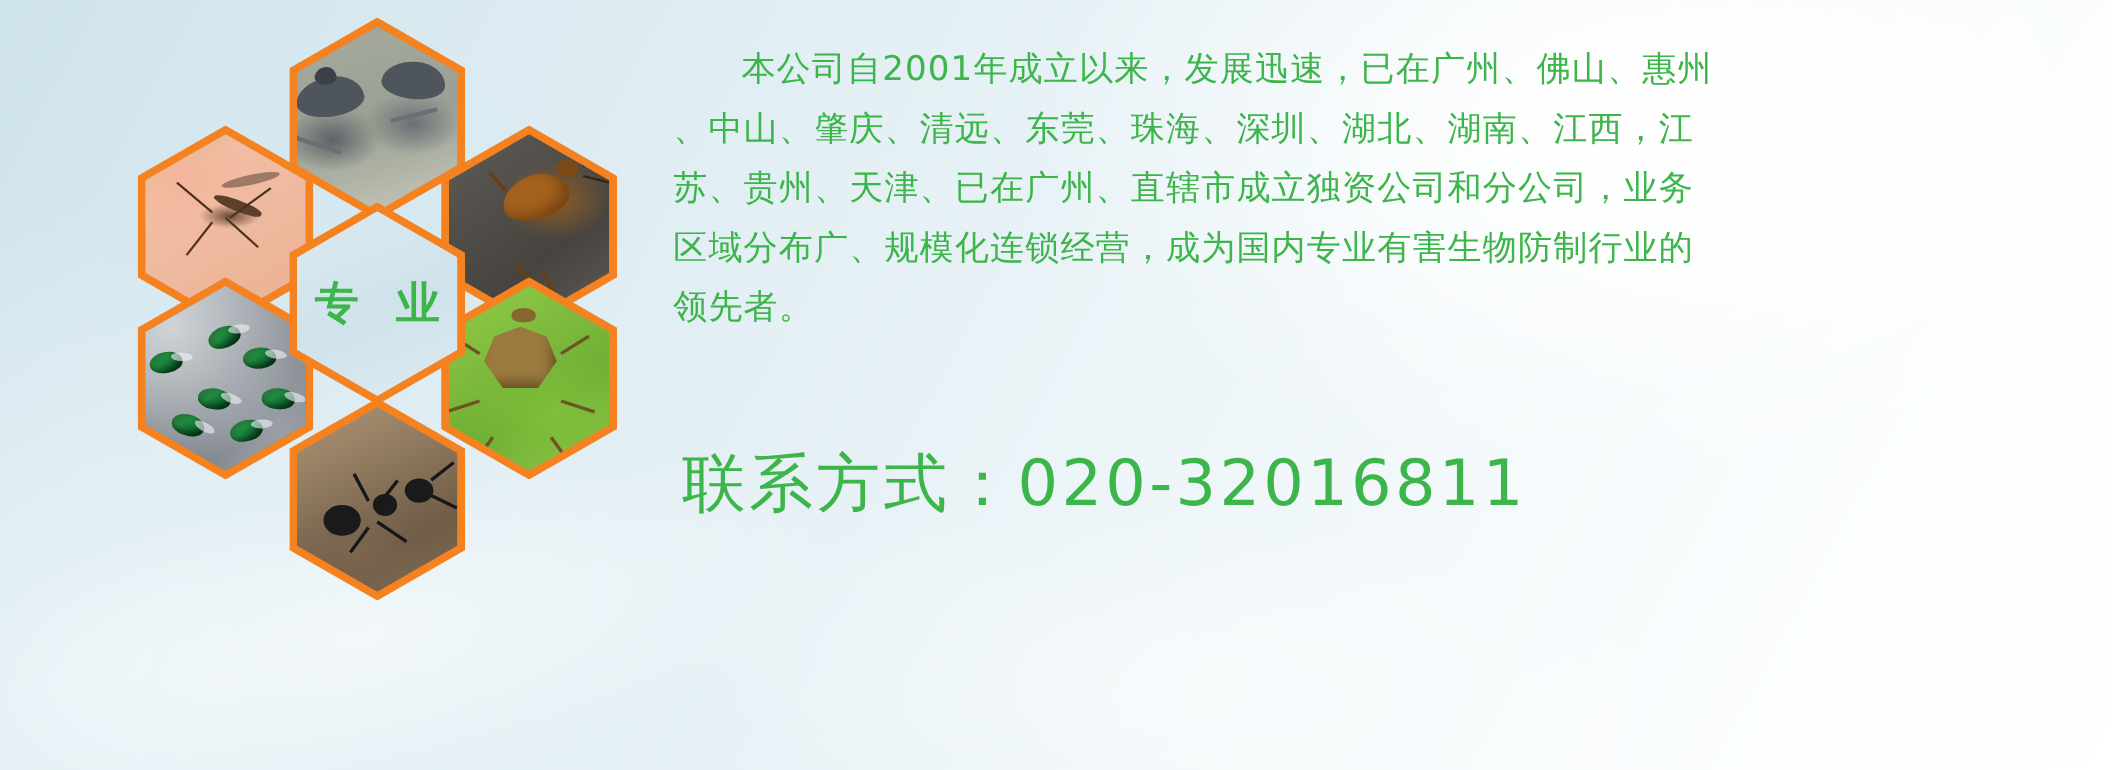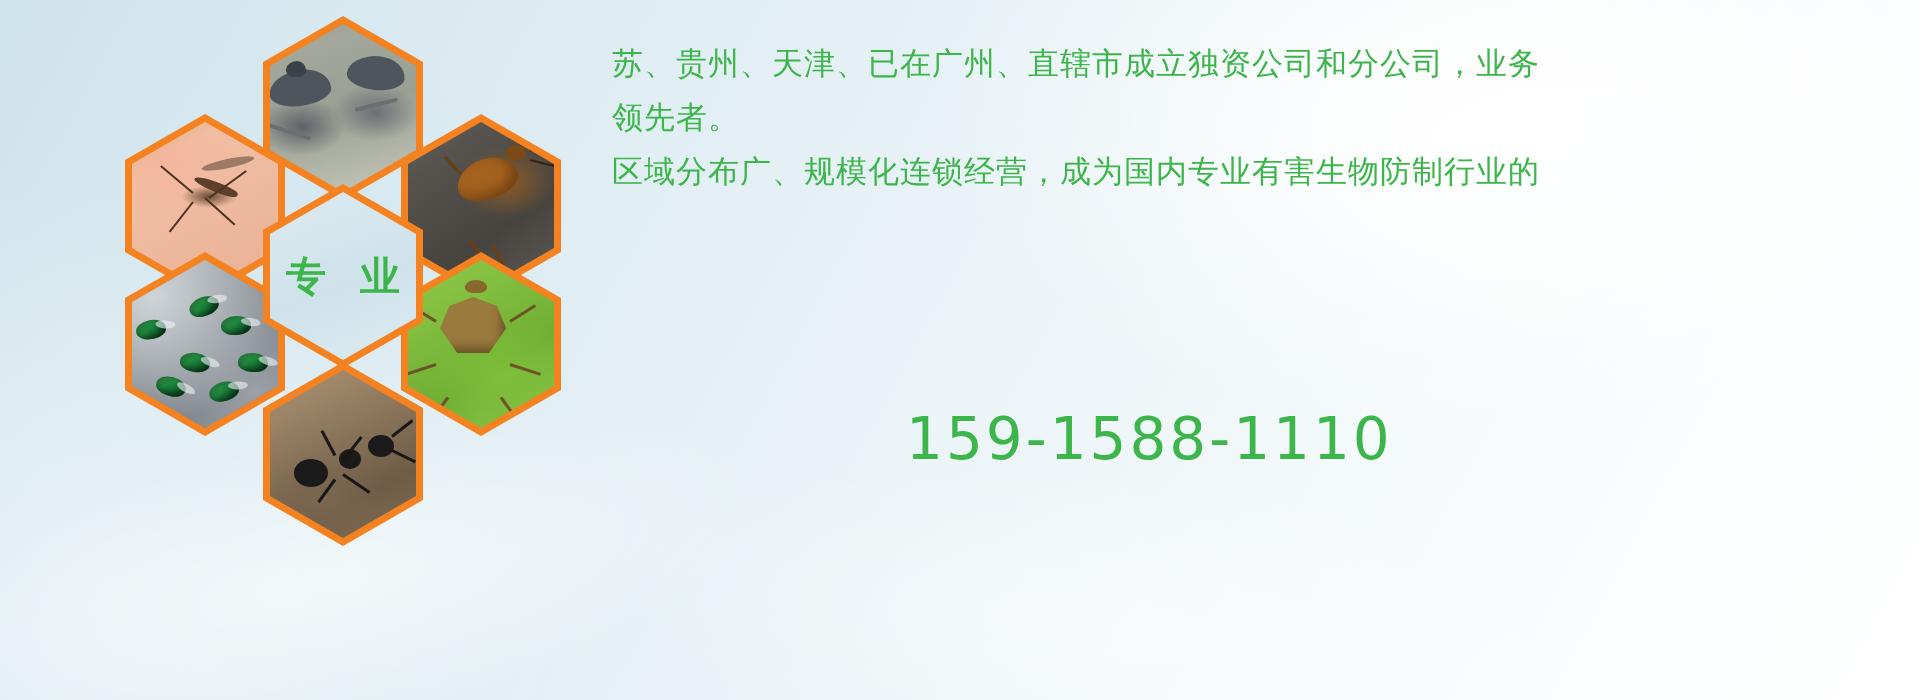--- a/index.html
+++ b/index.html
@@ -238,22 +238,24 @@
 
     <div class="hex hex-logo" style="left:168px;top:174px;">
       <div class="inner">
         <div class="logo-line">专 业</div>
       </div>
     </div>
 
   </div>
 
   <div id="copy">
+    <div class="para-line indent">本公司自2001年成立以来，发展迅速，已在广州、佛山、惠州</div>
+    <div class="para-line">、中山、肇庆、清远、东莞、珠海、深圳、湖北、湖南、江西，江</div>
     <div class="para-line">苏、贵州、天津、已在广州、直辖市成立独资公司和分公司，业务</div>
+    <div class="para-line">区域分布广、规模化连锁经营，成为国内专业有害生物防制行业的</div>
     <div class="para-line">领先者。</div>
-    <div class="para-line">区域分布广、规模化连锁经营，成为国内专业有害生物防制行业的</div>
   </div>
 
   <div id="contact">
-    <div class="contact-line second">159-1588-1110</div>
+    <div class="contact-line">联系方式：020-32016811</div>
   </div>
 
 </div>
 
 </body></html>

